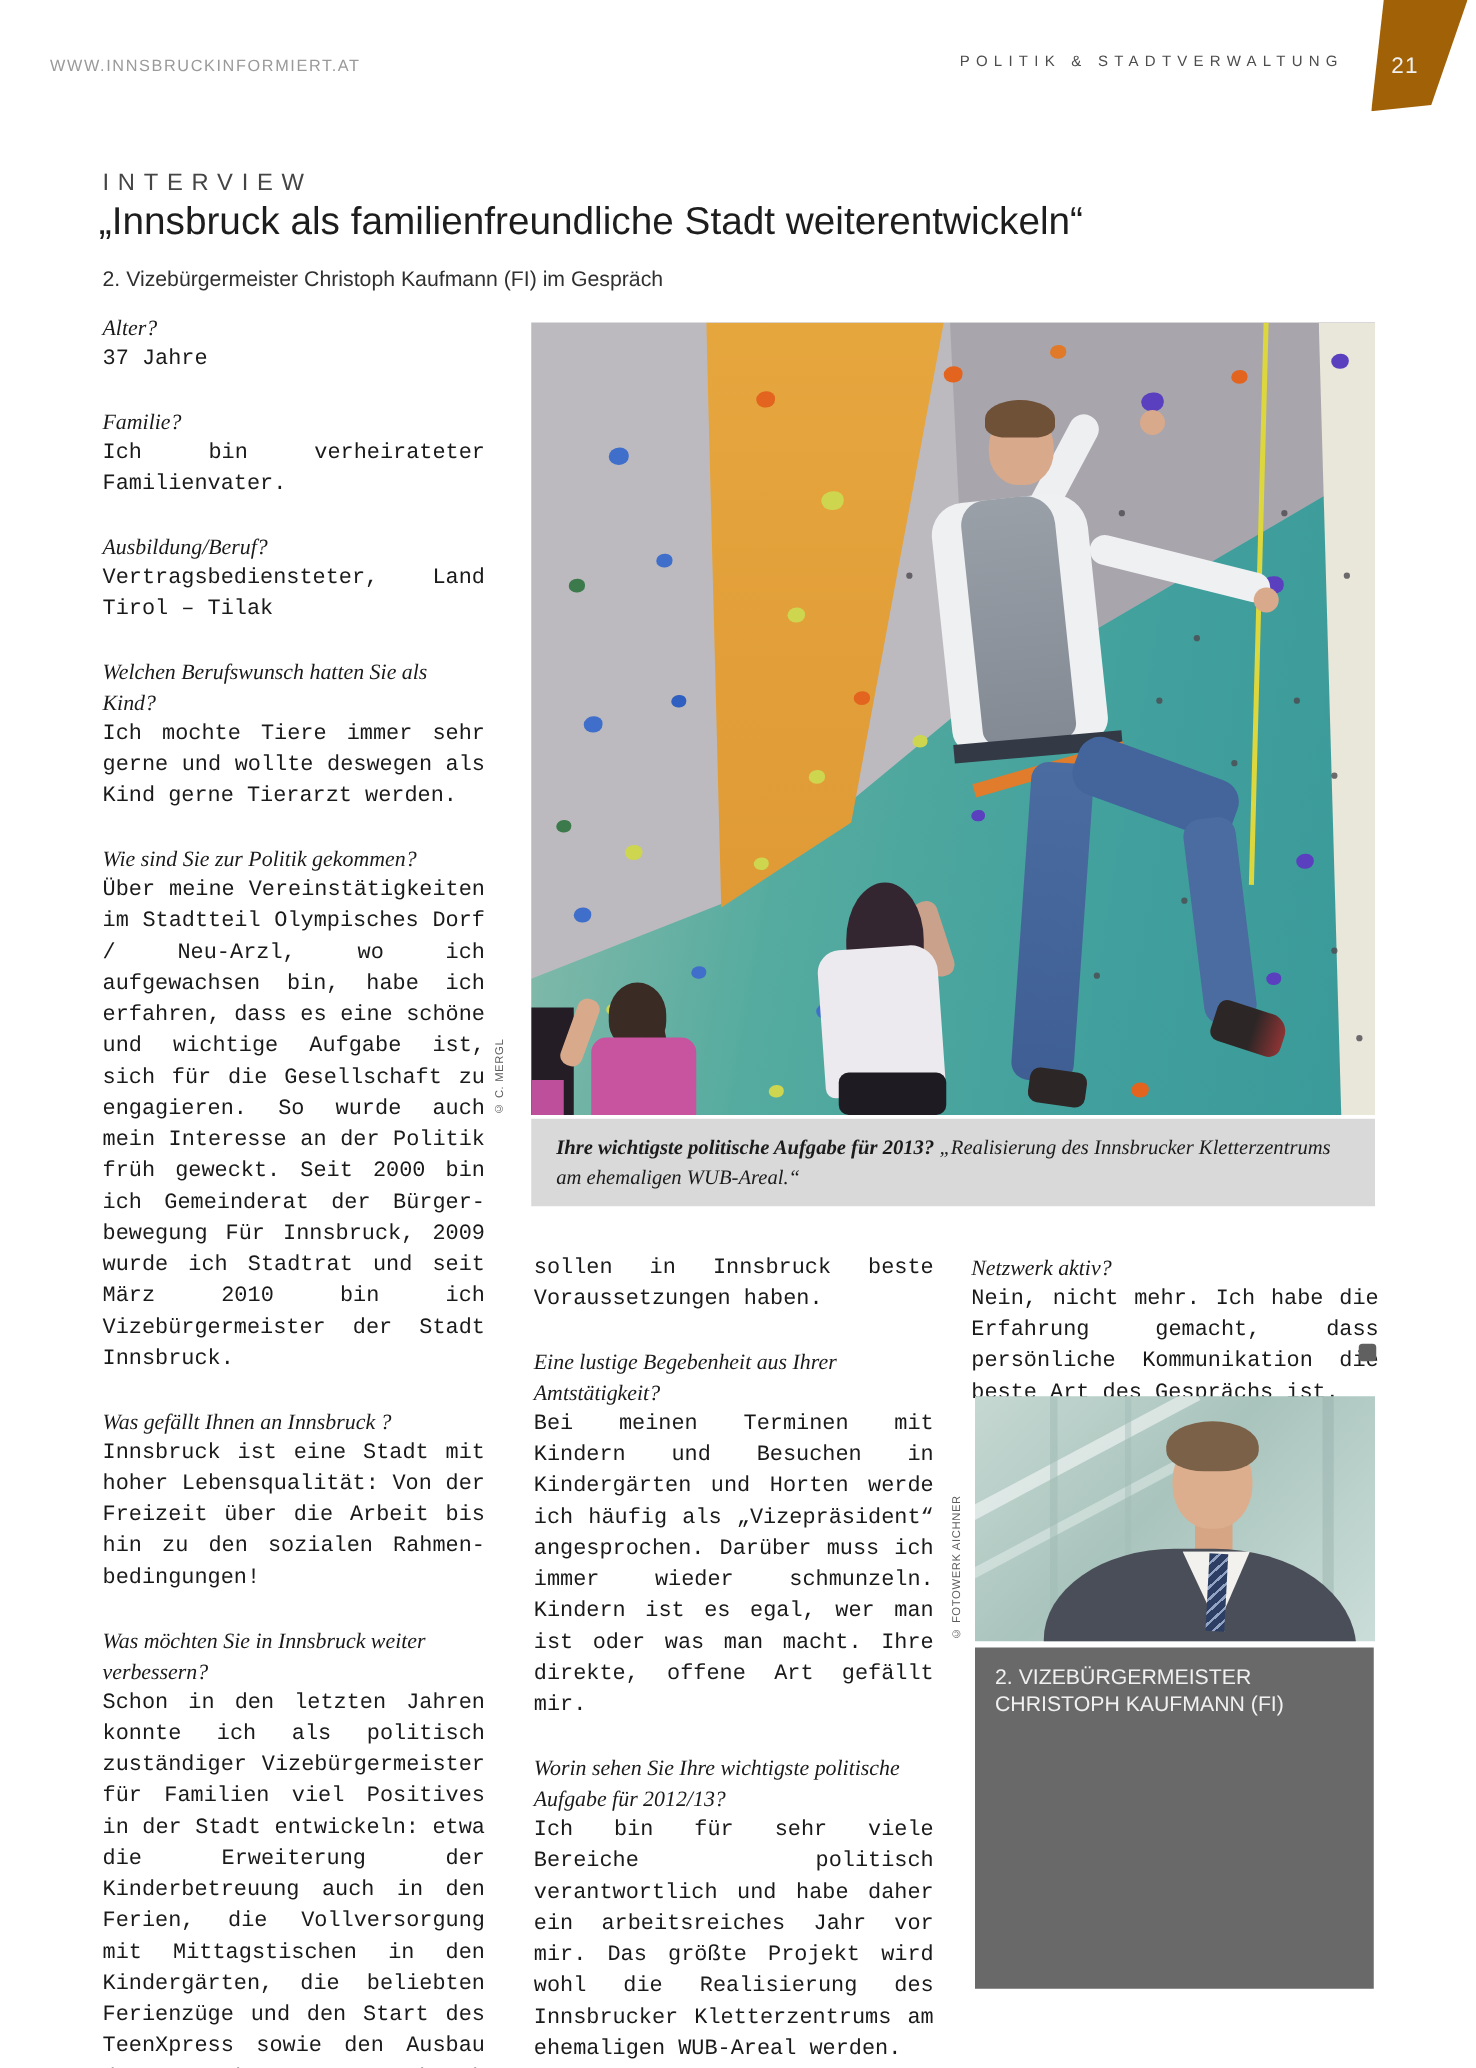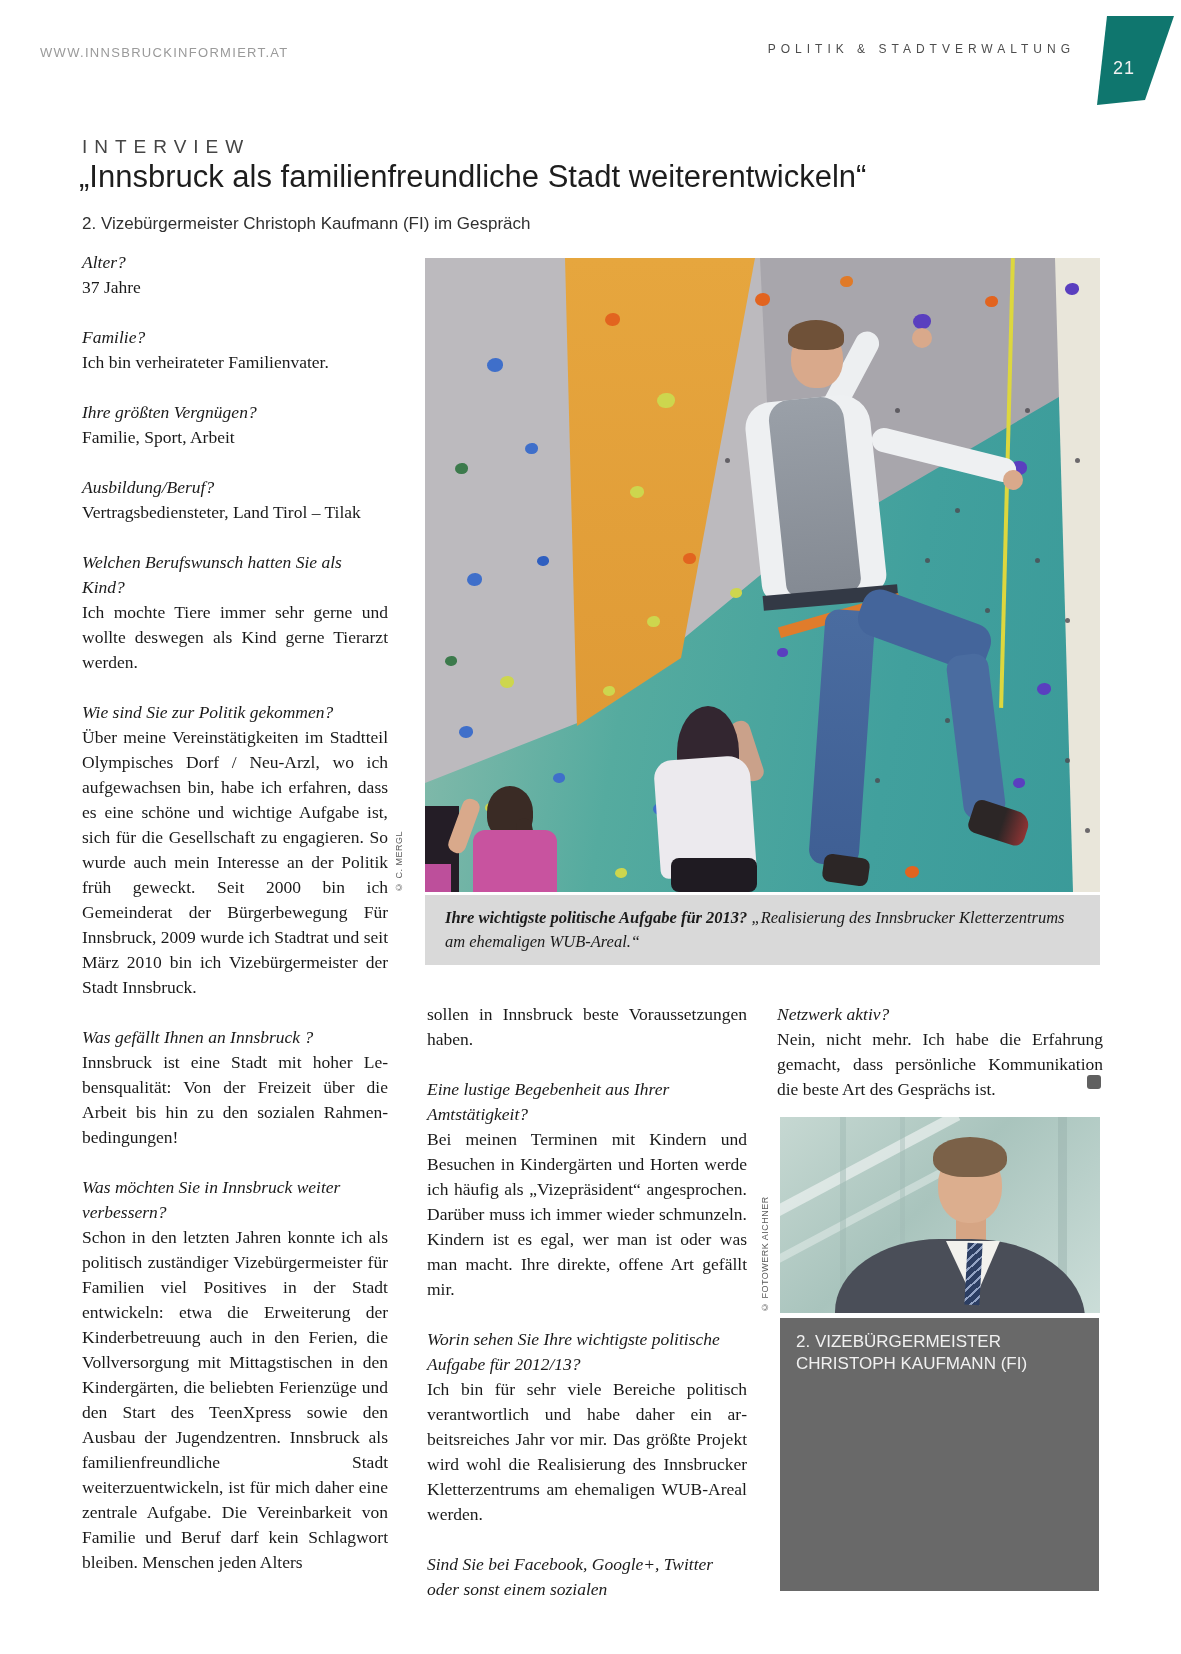--- a/index.html
+++ b/index.html
@@ -5,21 +5,21 @@
   html,body{margin:0;padding:0;}
   body{width:1181px;height:1654px;position:relative;background:#ffffff;
        font-family:"Liberation Serif",serif;color:#1a1a1a;overflow:hidden;}
   .abs{position:absolute;}
 
   
   .site-url{left:40px;top:45px;font-family:"Liberation Sans",sans-serif;font-size:13px;
             letter-spacing:1.3px;color:#9a9a9a;}
   .section-title{right:106px;top:42px;font-family:"Liberation Sans",sans-serif;font-size:12px;
                  letter-spacing:5px;color:#4d4d4d;}
-  .page-tab{left:1090px;top:16px;width:91px;height:92px;background:#0f766e;
+  .page-tab{left:1090px;top:0;width:91px;height:92px;background:#a16207;
             clip-path:polygon(17px 0,84px 0,55px 84px,7px 89px);}
   .page-number{position:absolute;left:23px;top:42px;color:#f0f0f0;
                font-family:"Liberation Sans",sans-serif;font-size:18px;letter-spacing:1px;}
 
   
   .kicker{left:82px;top:136px;font-family:"Liberation Sans",sans-serif;font-size:19px;
           letter-spacing:7px;color:#454545;}
   .article-title{left:79px;top:158px;font-family:"Liberation Sans",sans-serif;font-size:31px;
                  line-height:38px;color:#1d1d1d;}
   .article-subtitle{left:82px;top:214px;font-family:"Liberation Sans",sans-serif;font-size:17px;
@@ -27,21 +27,21 @@
 
   
   .col{position:absolute;}
   .col-left{left:82px;top:250px;width:306px;}
   .col-mid{left:427px;top:1002px;width:320px;}
   .col-right{left:777px;top:1002px;width:326px;}
   .qa{margin:0 0 25px 0;font-size:17.5px;line-height:25px;}
   .qa:last-child{margin-bottom:0;}
   .qa p{margin:0;}
   .qa .q{font-style:italic;font-weight:normal;}
-  .qa .a{text-align:justify;hyphens:manual;-webkit-hyphens:manual;}
+  .qa .a{text-align:justify;hyphens:manual;font-family:Liberation Mono, monospace;-webkit-hyphens:manual;}
   p:empty{display:none;}
 
   
   .photo{left:425px;top:258px;width:675px;height:634px;background:#bcbabe;overflow:hidden;}
   .ph{position:absolute;}
   .wall-dark{left:0;top:0;width:675px;height:634px;background:#a8a6ac;
              clip-path:polygon(335px 0,675px 0,675px 125px,350px 308px);}
   .wall-teal{left:0;top:0;width:675px;height:634px;
              background:linear-gradient(100deg,#93bfae,#55ab9f 35%,#41a09d 70%,#3a9a99);
              clip-path:polygon(0 525px,160px 462px,350px 305px,675px 115px,675px 634px,0 634px);}
@@ -96,24 +96,20 @@
     <div class="qa">
       <p class="q">Alter?</p>
       <p class="a">37 Jahre</p>
     </div>
 
     <div class="qa">
       <p class="q">Familie?</p>
       <p class="a">Ich bin verheirateter Familienvater.</p>
     </div>
 
-    <div class="qa">
-      <p class="q">Ihre größten Vergnügen?</p>
-      <p class="a">Familie, Sport, Arbeit</p>
-    </div>
 
     <div class="qa">
       <p class="q">Ausbildung/Beruf?</p>
       <p class="a">Vertragsbediensteter, Land Tirol – Tilak</p>
     </div>
 
     <div class="qa">
       <p class="q">Welchen Berufswunsch hatten Sie als Kind?</p>
       <p class="a">Ich mochte Tiere immer sehr gerne und wollte deswegen als Kind gerne Tierarzt werden.</p>
     </div>

